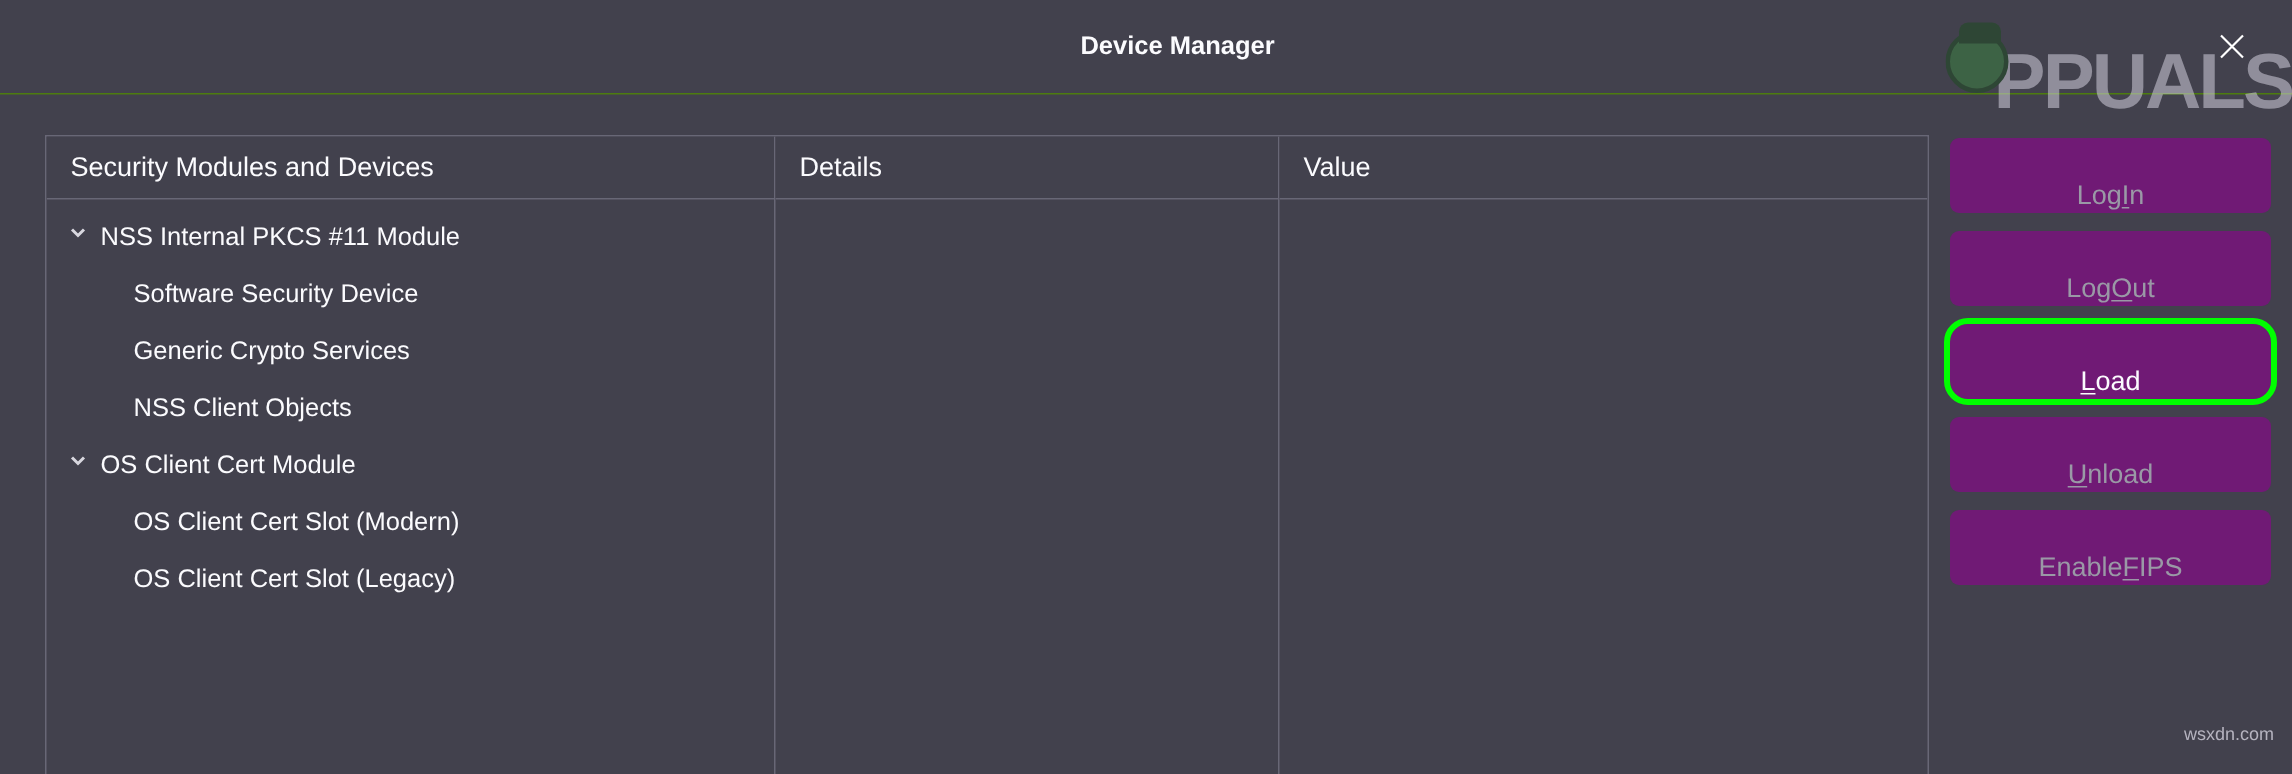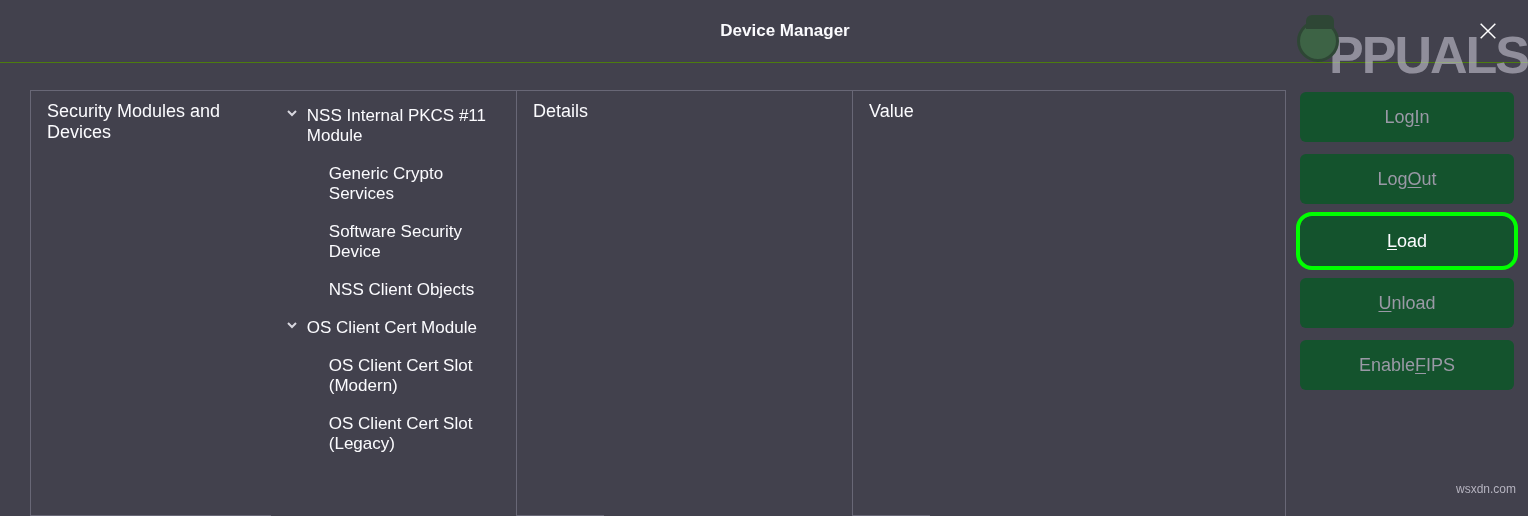--- a/index.html
+++ b/index.html
@@ -73,21 +73,21 @@
     }
 
     .panels {
       display: flex;
       flex: 1;
       border: 1px solid #686776;
       border-bottom: none;
       min-width: 0;
       overflow: hidden;
     }
-    .panel { display: flex; flex-direction: row; }
+    .panel { display: flex; flex-direction: column; }
     .panel-modules { width: 486px; border-right: 1px solid #686776; }
     .panel-details { width: 336px; border-right: 1px solid #686776; }
     .panel-value   { flex: 1; }
     .col-header {
       padding: 10px 16px;
       font-size: 18px;
       font-weight: 400;
       border-bottom: 1px solid #686776;
       background: #42414d;
     }
@@ -113,26 +113,26 @@
     .button-col {
       width: 214px;
       display: flex;
       flex-direction: column;
       gap: 12px;
       padding-top: 2px;
     }
     .btn {
       height: 50px;
       border: 1px solid transparent;
-      background: #14532d;
+      background: #701a75;
       color: #fbfbfe;
       font-size: 18px;
       border-radius: 6px;
       display: flex;
-      align-items: center;
+      align-items: flex-end;
       justify-content: center;
       cursor: pointer;
     }
     .btn.disabled {
       color: #9a99a6;
       cursor: default;
     }
     .btn.highlight {
       outline: 4px solid #00ff00;
       border-radius: 12px;
@@ -168,22 +168,22 @@
       <div class="col-body">
 
         <div class="tree-parent">
           <span class="chev">
               <svg viewBox="0 0 12 12">
                 <path d="M2 4 L6 8 L10 4"></path>
               </svg>
             </span>
           <span>NSS Internal PKCS #11 Module</span>
         </div>
+        <div class="tree-child"><span>Software Security Device</span></div>
         <div class="tree-child"><span>Generic Crypto Services</span></div>
-        <div class="tree-child"><span>Software Security Device</span></div>
 
         <div class="tree-child"><span>NSS Client Objects</span></div>
 
         <div class="tree-parent">
           <span class="chev">
               <svg viewBox="0 0 12 12">
                 <path d="M2 4 L6 8 L10 4"></path>
               </svg>
             </span>
           <span>OS Client Cert Module</span>

